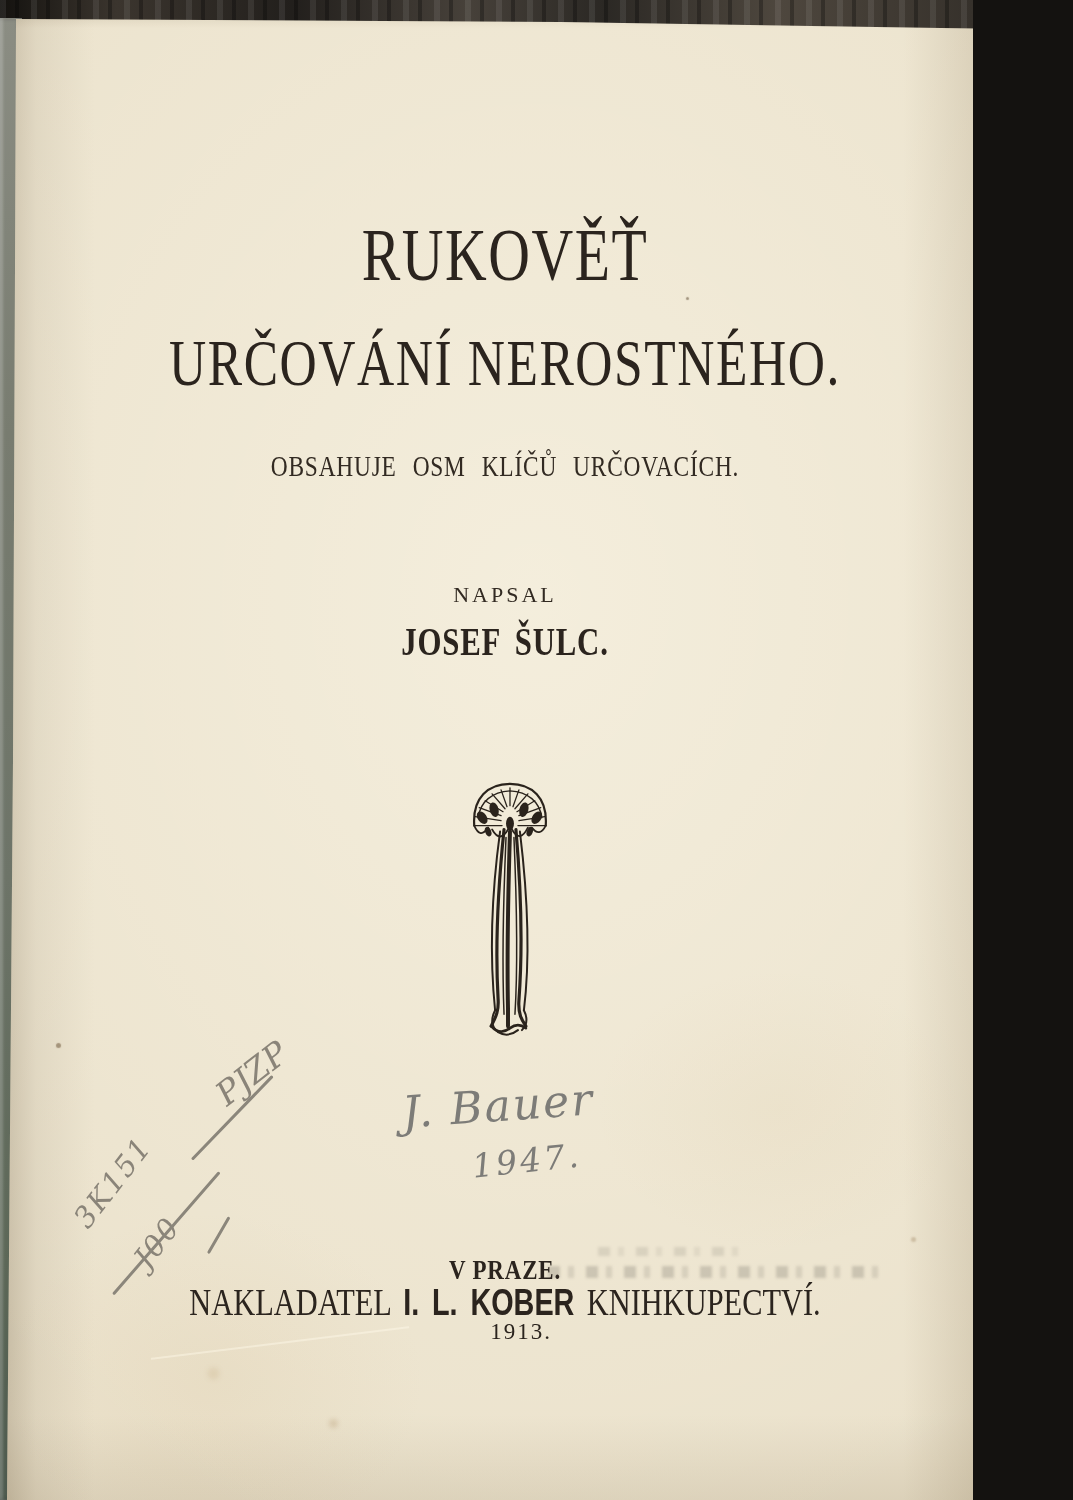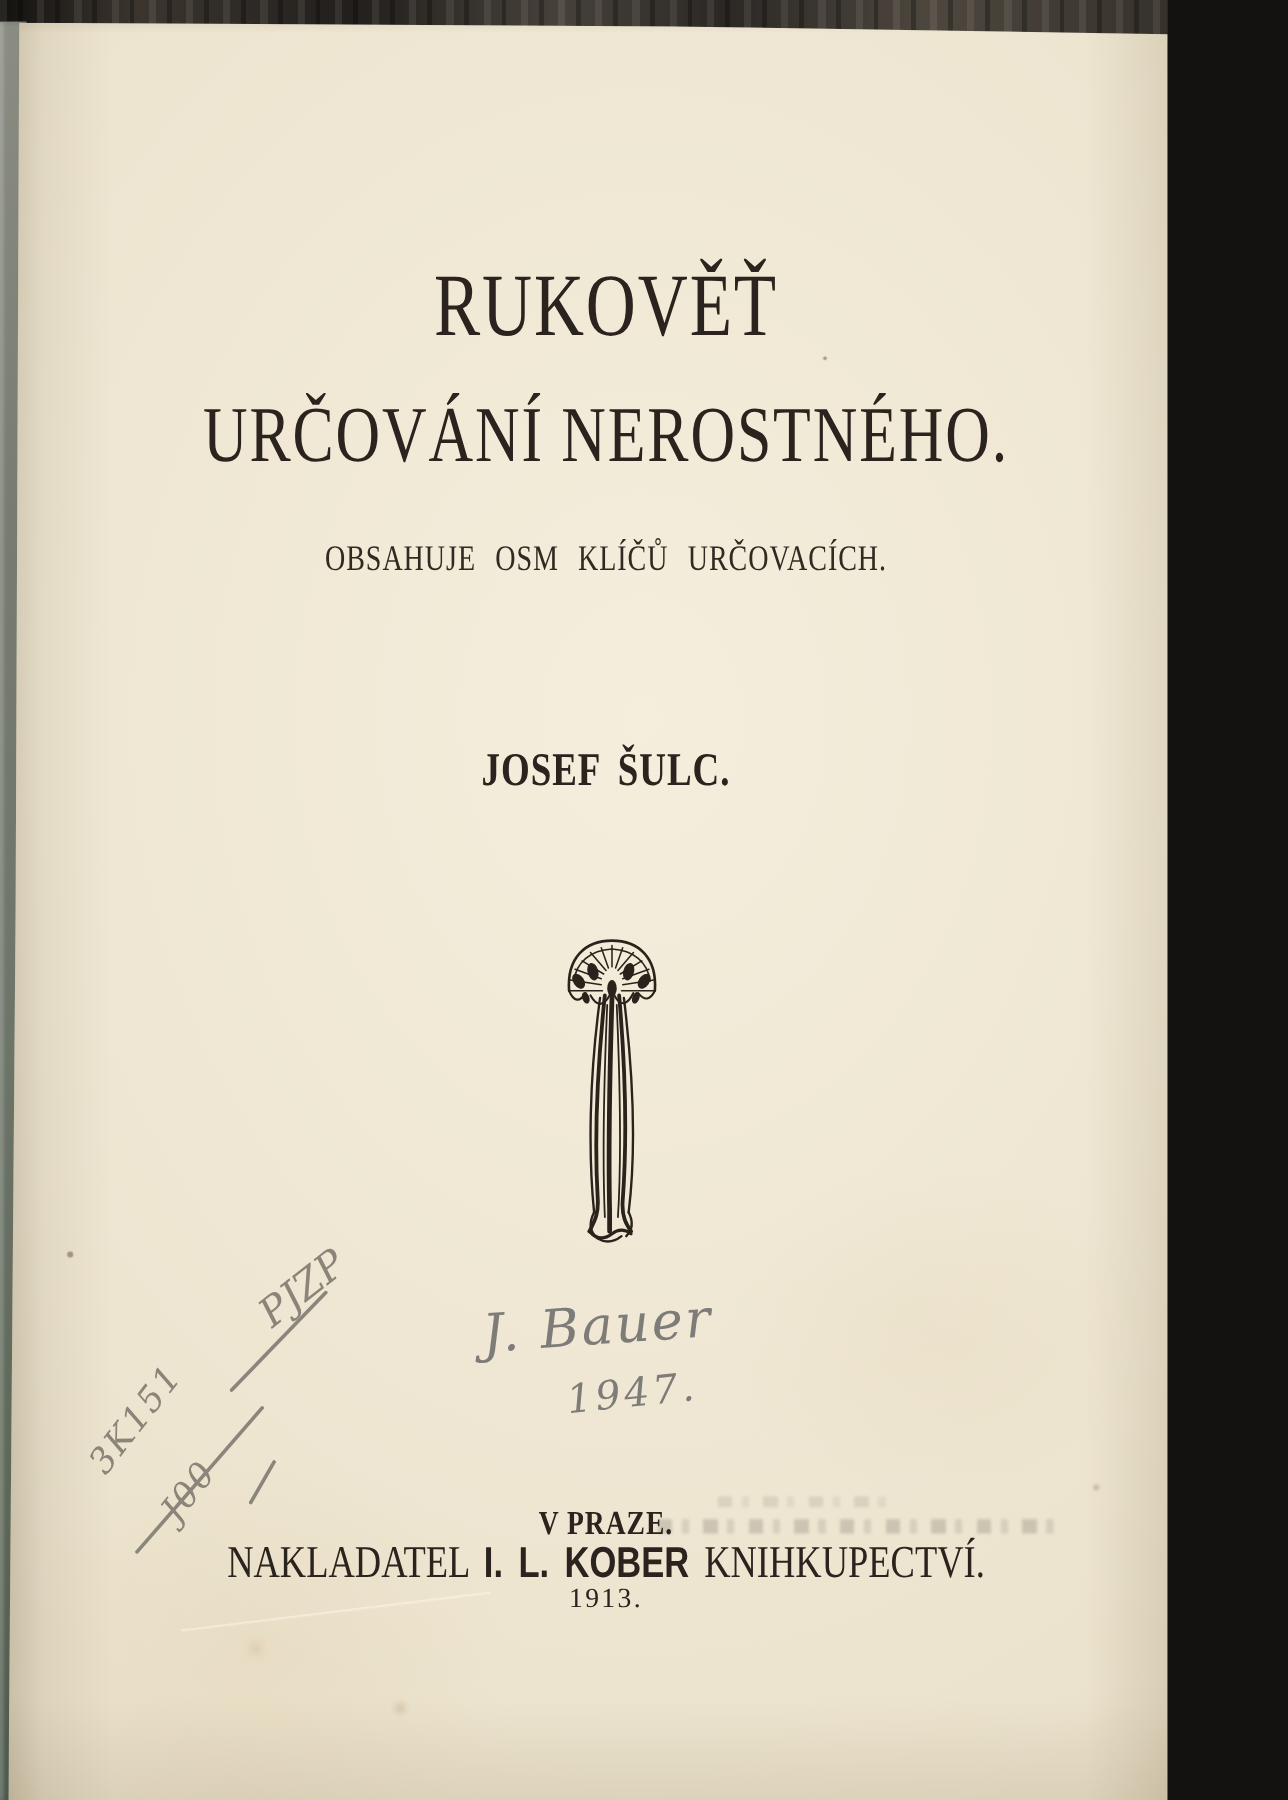--- a/index.html
+++ b/index.html
@@ -41,21 +41,21 @@
     color:#2b241e;white-space:nowrap;
   }
   .t1{top:218px;font-size:74px;letter-spacing:2px;transform:scaleX(.78);}
   .t2{top:330px;font-size:66px;letter-spacing:2px;transform:scaleX(.78);}
   .sub{top:451px;font-size:30px;letter-spacing:1px;word-spacing:12px;transform:scaleX(.78);color:#322a22;}
   .napsal{top:584px;font-size:22px;letter-spacing:3px;color:#322a22;}
   .author{top:622px;font-size:39px;font-weight:700;letter-spacing:1px;word-spacing:8px;transform:scaleX(.79);}
   .place{top:1256px;font-size:28px;font-weight:700;letter-spacing:1px;transform:scaleX(.82);}
   .publisher{top:1283px;font-size:38px;word-spacing:6px;transform:scaleX(.80);}
   .publisher .heavy{font-weight:700;font-family:"Liberation Sans","DejaVu Sans",sans-serif;font-size:36px;}
-  .year{top:1320px;font-size:23px;letter-spacing:2px;}
+  .year{top:1320px;font-size:23px;letter-spacing:2px;padding-left:16px;}
   
   .ornament{position:absolute;left:458px;top:768px;width:100px;height:278px;}
   
   .hand{position:absolute;font-family:"DejaVu Serif",serif;font-style:italic;line-height:1;}
   .sig{left:402px;top:1084px;font-size:44px;color:#7d7c78;transform:rotate(-4deg);letter-spacing:2px;}
   .sig-year{left:472px;top:1144px;font-size:33px;color:#7d7c78;transform:rotate(-6deg);letter-spacing:3px;}
   .pencil{color:#8a8479;}
   .p-top{left:230px;top:1078px;font-size:33px;transform-origin:left bottom;transform:rotate(-38deg);}
   .p-mid{left:92px;top:1204px;font-size:29px;transform-origin:left bottom;transform:rotate(-52deg);letter-spacing:2px;}
   .p-bot{left:152px;top:1244px;font-size:29px;transform-origin:left bottom;transform:rotate(-52deg);letter-spacing:2px;}
@@ -92,20 +92,21 @@
 
 <div class="scan">
   <div class="top-edge"></div>
   <div class="cover-strip"></div>
 
   <div class="page">
 
     <div class="line t1">RUKOVĚŤ</div>
     <div class="line t2">URČOVÁNÍ NEROSTNÉHO.</div>
     <div class="line sub">OBSAHUJE OSM KLÍČŮ URČOVACÍCH.</div>
+    <div class="line napsal">NAPSAL</div>
     <div class="line author">JOSEF ŠULC.</div>
 
     <svg class="ornament" viewBox="0 0 100 280">
       <g stroke="#2a231c" fill="none" stroke-linecap="round">
         <path stroke-width="1.3" d="M44,58 L16,58 M43,53 L17,49 M43,48 L21,40 M45,44 L27,33 M47,41 L34,26 M49,39 L43,22 M52,38 L52,20 M55,39 L61,22 M57,41 L70,26 M59,44 L77,33 M61,48 L83,40 M61,53 L87,49 M60,58 L88,58"></path>
         <path stroke-width="2.2" d="M16,58 C14,30 30,16 52,16 C74,16 90,30 88,58"></path>
         <path stroke-width="1.4" d="M20,50 C22,34 34,24 52,23 M84,50 C82,34 70,24 52,23"></path>
         <path stroke-width="1.8" d="M16,58 Q22,72 30,60 M34,62 Q42,76 50,62 M54,62 Q62,76 70,60 M74,60 Q82,70 88,58"></path>
       </g>
       <g fill="#2a231c" stroke="none">

